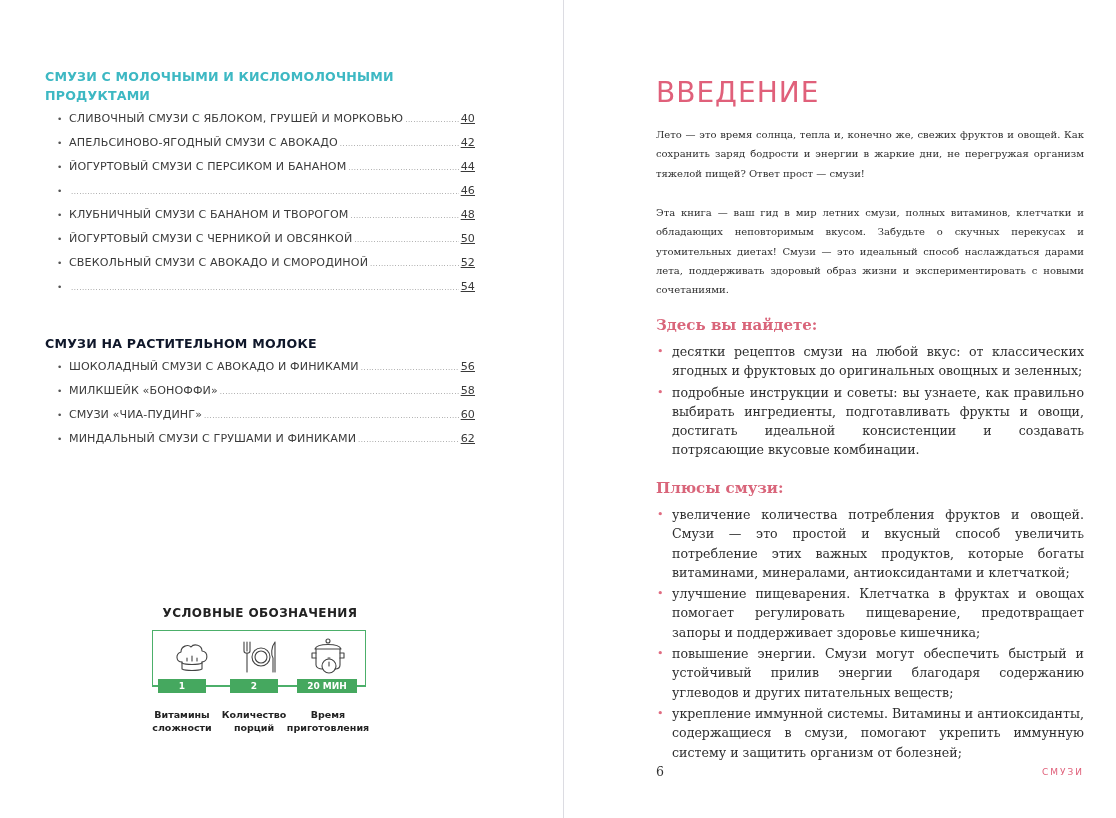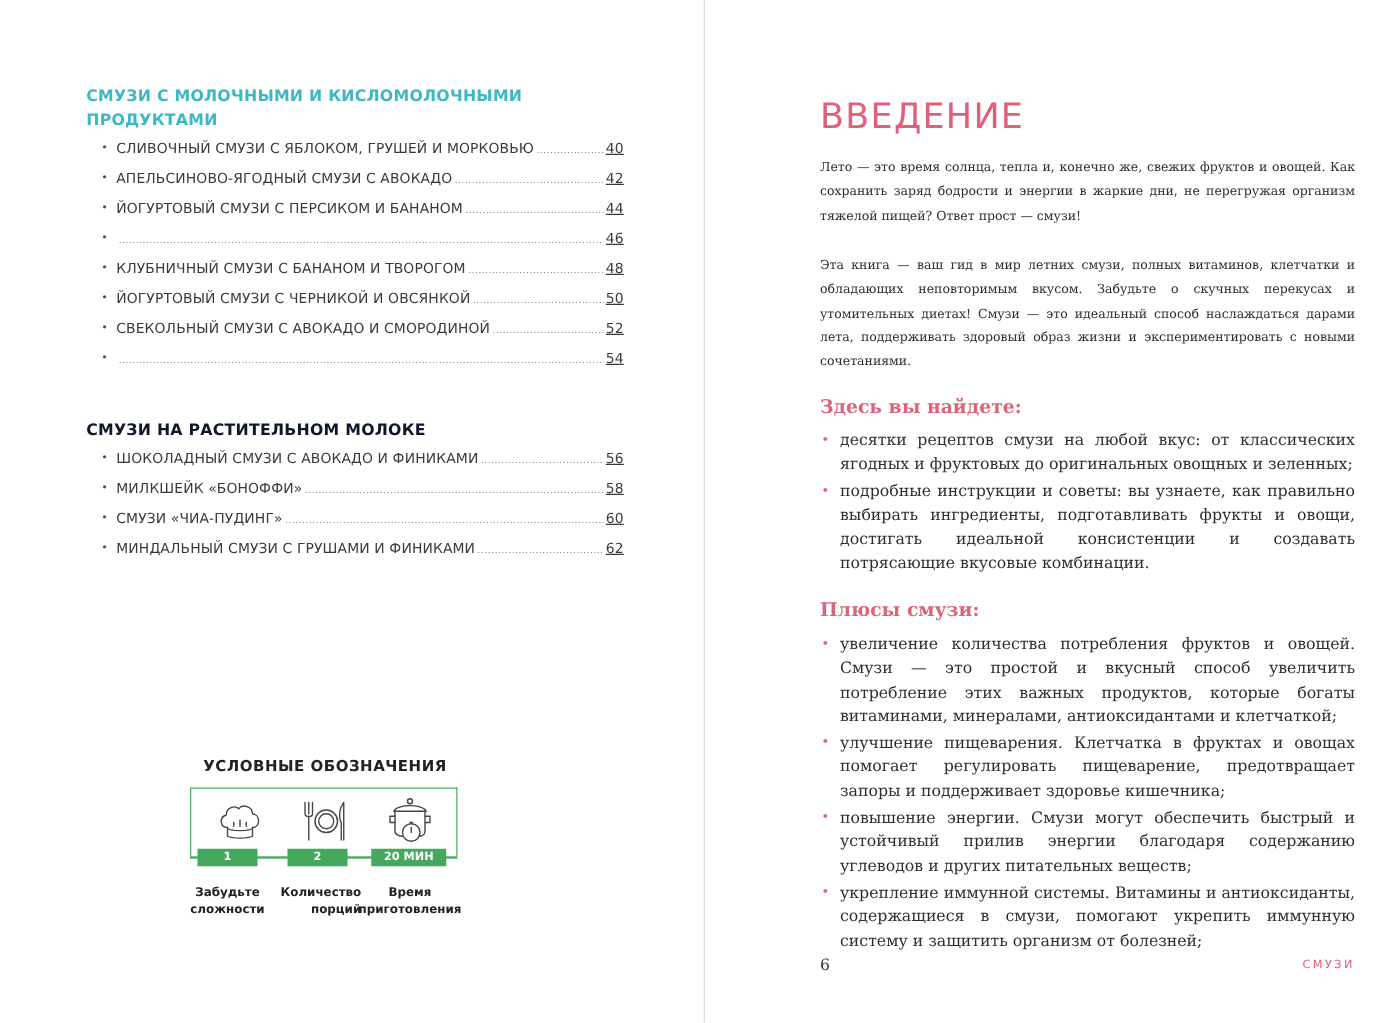--- a/index.html
+++ b/index.html
@@ -6,21 +6,21 @@
   body {
     width: 1116px; height: 818px; background: #ffffff; position: relative; overflow: hidden;
     color: #2b2b2b;
   }
   .page { position: absolute; top: 0; height: 818px; }
   .page-left { left: 0; width: 563px; }
   .page-right { left: 564px; width: 552px; }
   .gutter { position: absolute; left: 563px; top: 0; width: 1px; height: 818px; background: #dcdce2; }
 
   
-  .toc-section { position: absolute; left: 45px; width: 430px; font-family: "DejaVu Sans", sans-serif; margin-left: 24px; }
+  .toc-section { position: absolute; left: 45px; width: 430px; font-family: "DejaVu Sans", sans-serif; }
   .toc-head {
     font-weight: bold; font-size: 12.6px; letter-spacing: 0.2px; line-height: 19px; margin: 0;
     text-transform: uppercase;
   }
   .toc-list { list-style: none; margin: 0; padding: 0; }
   .toc-item {
     position: relative; display: flex; align-items: baseline;
     font-size: 11.1px; line-height: 24px; height: 24px; padding-left: 24px; color: #3a3a3a;
     letter-spacing: 0.1px;
   }
@@ -202,24 +202,24 @@
         <circle cx="21" cy="29" r="7"></circle>
         <path d="M21 29 L21 25 M20 21 L22 21"></path>
       </g>
     </svg>
 
     <div class="legend-badge" style="left:18px;width:48px;">1</div>
     <div class="legend-badge" style="left:90px;width:48px;">2</div>
     <div class="legend-badge" style="left:157px;width:60px;">20 МИН</div>
 
     <div class="legend-caption" style="left:-3px;">
-      <span>Забудьте</span><br>
+      <span>Витамины</span><br>
       <span>сложности</span>
     </div>
-    <div class="legend-caption" style="left:59px;text-align:right;">
+    <div class="legend-caption" style="left:69px;">
       <span>Количество</span><br>
       <span>порций</span>
     </div>
     <div class="legend-caption" style="left:143px;">
       <span>Время</span><br>
       <span>приготовления</span>
     </div>
   </div>
 </div>
 

